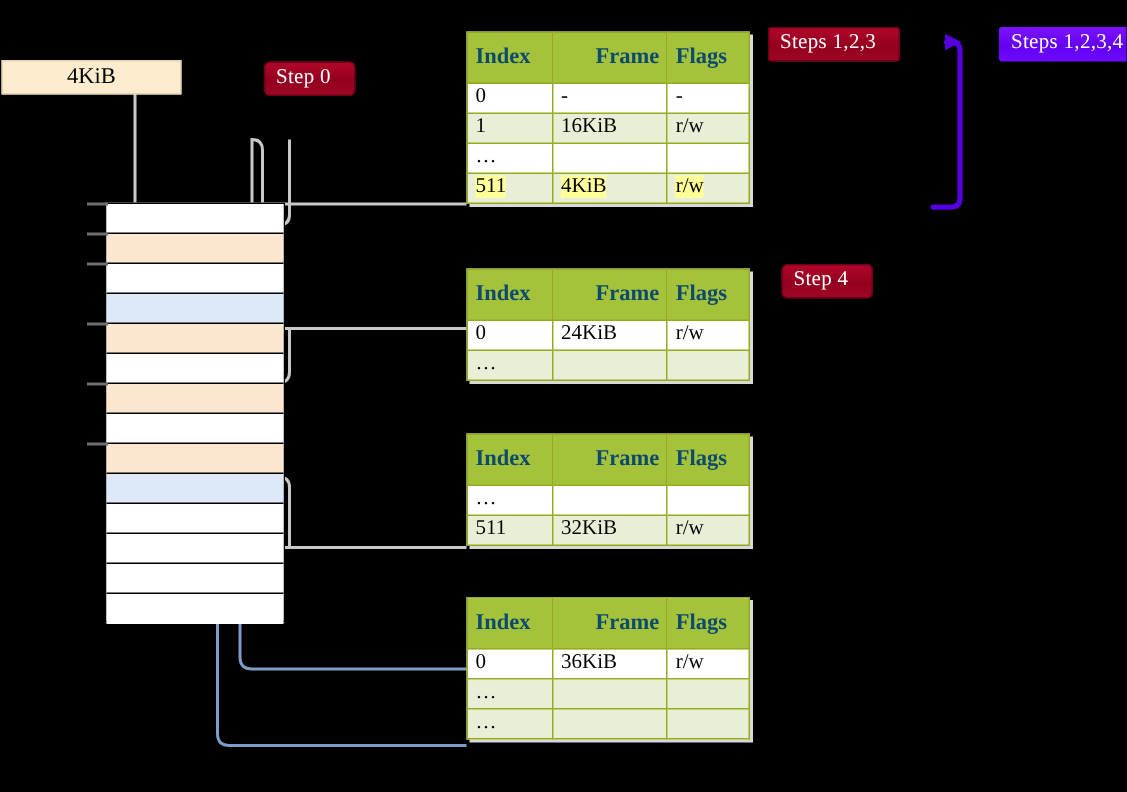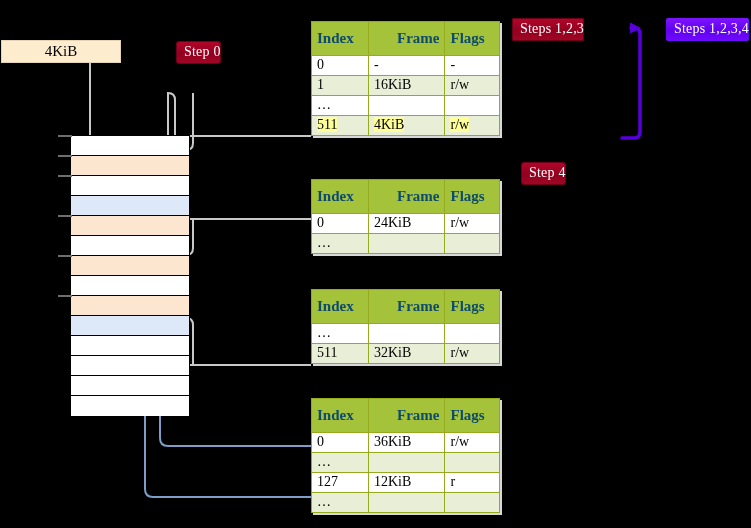--- a/index.html
+++ b/index.html
@@ -31,39 +31,39 @@
     pointer-events: none;
   }
 
   
   .badge {
     position: absolute;
     color: #ffffff;
     font-family: "Liberation Serif", "DejaVu Serif", serif;
     font-size: 14px;
     line-height: 18px;
-    padding: 2px 0 3px 8px;
+    padding: 2px 16px 3px 8px;
     white-space: nowrap;
     letter-spacing: 0.2px;
   }
   .badge-red {
     background: linear-gradient(to bottom, #b3062a 0%, #93001f 55%, #a00726 100%);
     border-radius: 4px;
     box-shadow: 0 0 0 1px #6d0017 inset;
   }
   .badge-purple {
     background: linear-gradient(to bottom, #7d15ff 0%, #6200f0 55%, #6f0bff 100%);
     border-radius: 2px;
   }
   .badge-square { border-radius: 2px; }
 
   #badge-steps123  { left: 512px; top: 18px; }
   #badge-steps1234 { left: 666px; top: 18px; text-align: right; }
   #badge-step0     { left: 176px; top: 41px; }
-  #badge-step4     { left: 521px; top: 162px; }
+  #badge-step4     { left: 521px; top: 176px; }
 
   
   #sizebox {
     position: absolute;
     left: 1px;
     top: 40px;
     width: 118px;
     height: 21px;
     background: #fdeccd;
     border: 1px solid #e5d3b3;
@@ -309,25 +309,20 @@
         <tr class="odd">
           <td class="c-index"><span>0</span></td>
           <td class="c-frame"><span>36KiB</span></td>
           <td class="c-flags"><span>r/w</span></td>
         </tr>
         <tr class="even">
           <td class="c-index"><span class="dots">…</span></td>
           <td class="c-frame"></td>
           <td class="c-flags"></td>
         </tr>
-        <tr class="odd">
-          <td class="c-index"><span>127</span></td>
-          <td class="c-frame"><span>12KiB</span></td>
-          <td class="c-flags"><span>r</span></td>
-        </tr>
         <tr class="even">
           <td class="c-index"><span class="dots">…</span></td>
           <td class="c-frame"></td>
           <td class="c-flags"></td>
         </tr>
       </tbody>
     </table>
 
 </div>
 

